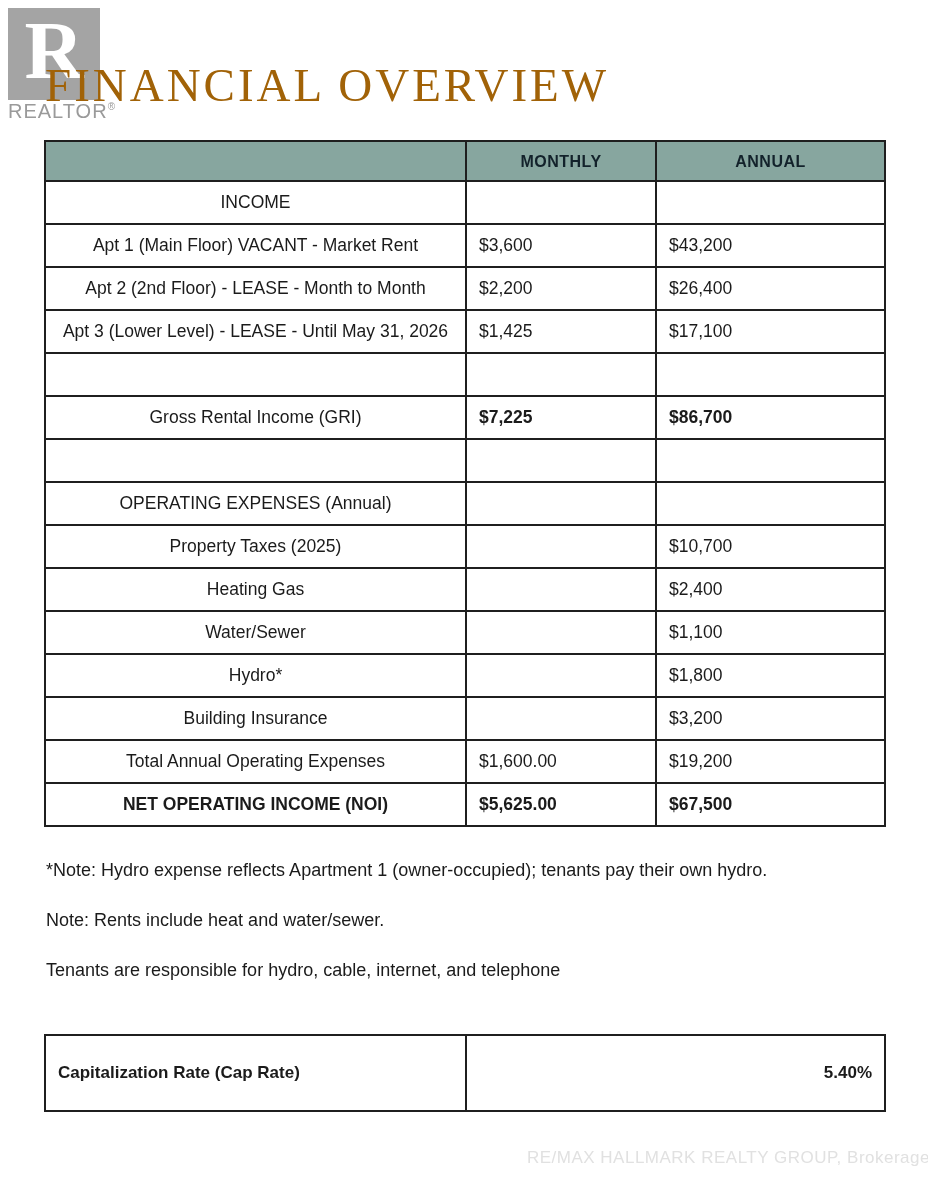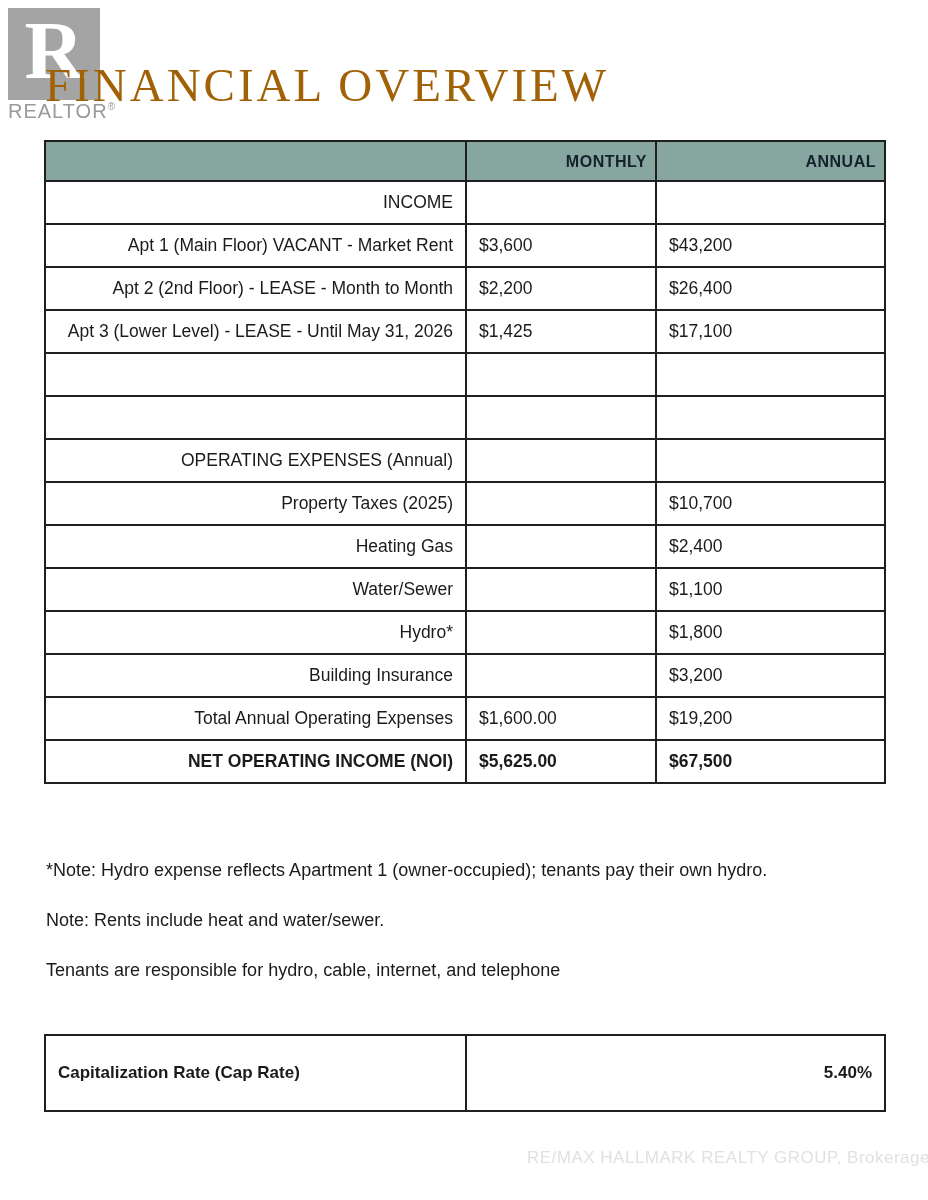--- a/index.html
+++ b/index.html
@@ -80,25 +80,25 @@
     line-height: 21px;
     vertical-align: middle;
   }
   .fin-table thead th {
     background: #87a69f;
     height: 40px;
     font-weight: bold;
     font-size: 16px;
     letter-spacing: 0.5px;
     color: #13222b;
-    text-align: right;
+    text-align: center;
     padding: 4px 8px;
   }
   .fin-table td { height: 43px; padding: 9px 12px; background: #ffffff; }
-  .fin-table td.label { text-align: right; }
+  .fin-table td.label { text-align: center; }
   .fin-table td.num { text-align: left; }
   .fin-table td.bold { font-weight: bold; }
 
   
   .notes {
     position: absolute;
     left: 46px;
     top: 860px;
     width: 840px;
   }
@@ -191,20 +191,25 @@
           <td class="label">Apt 3 (Lower Level) - LEASE - Until May 31, 2026</td>
           <td class="num">$1,425</td>
           <td class="num">$17,100</td>
         </tr>
         <tr>
           <td class="label"></td>
           <td class="num"></td>
           <td class="num"></td>
         </tr>
         <tr>
+          <td class="label">Gross Rental Income (GRI)</td>
+          <td class="num bold">$7,225</td>
+          <td class="num bold">$86,700</td>
+        </tr>
+        <tr>
           <td class="label"></td>
           <td class="num"></td>
           <td class="num"></td>
         </tr>
         <tr>
           <td class="label">OPERATING EXPENSES (Annual)</td>
           <td class="num"></td>
           <td class="num"></td>
         </tr>
         <tr>

